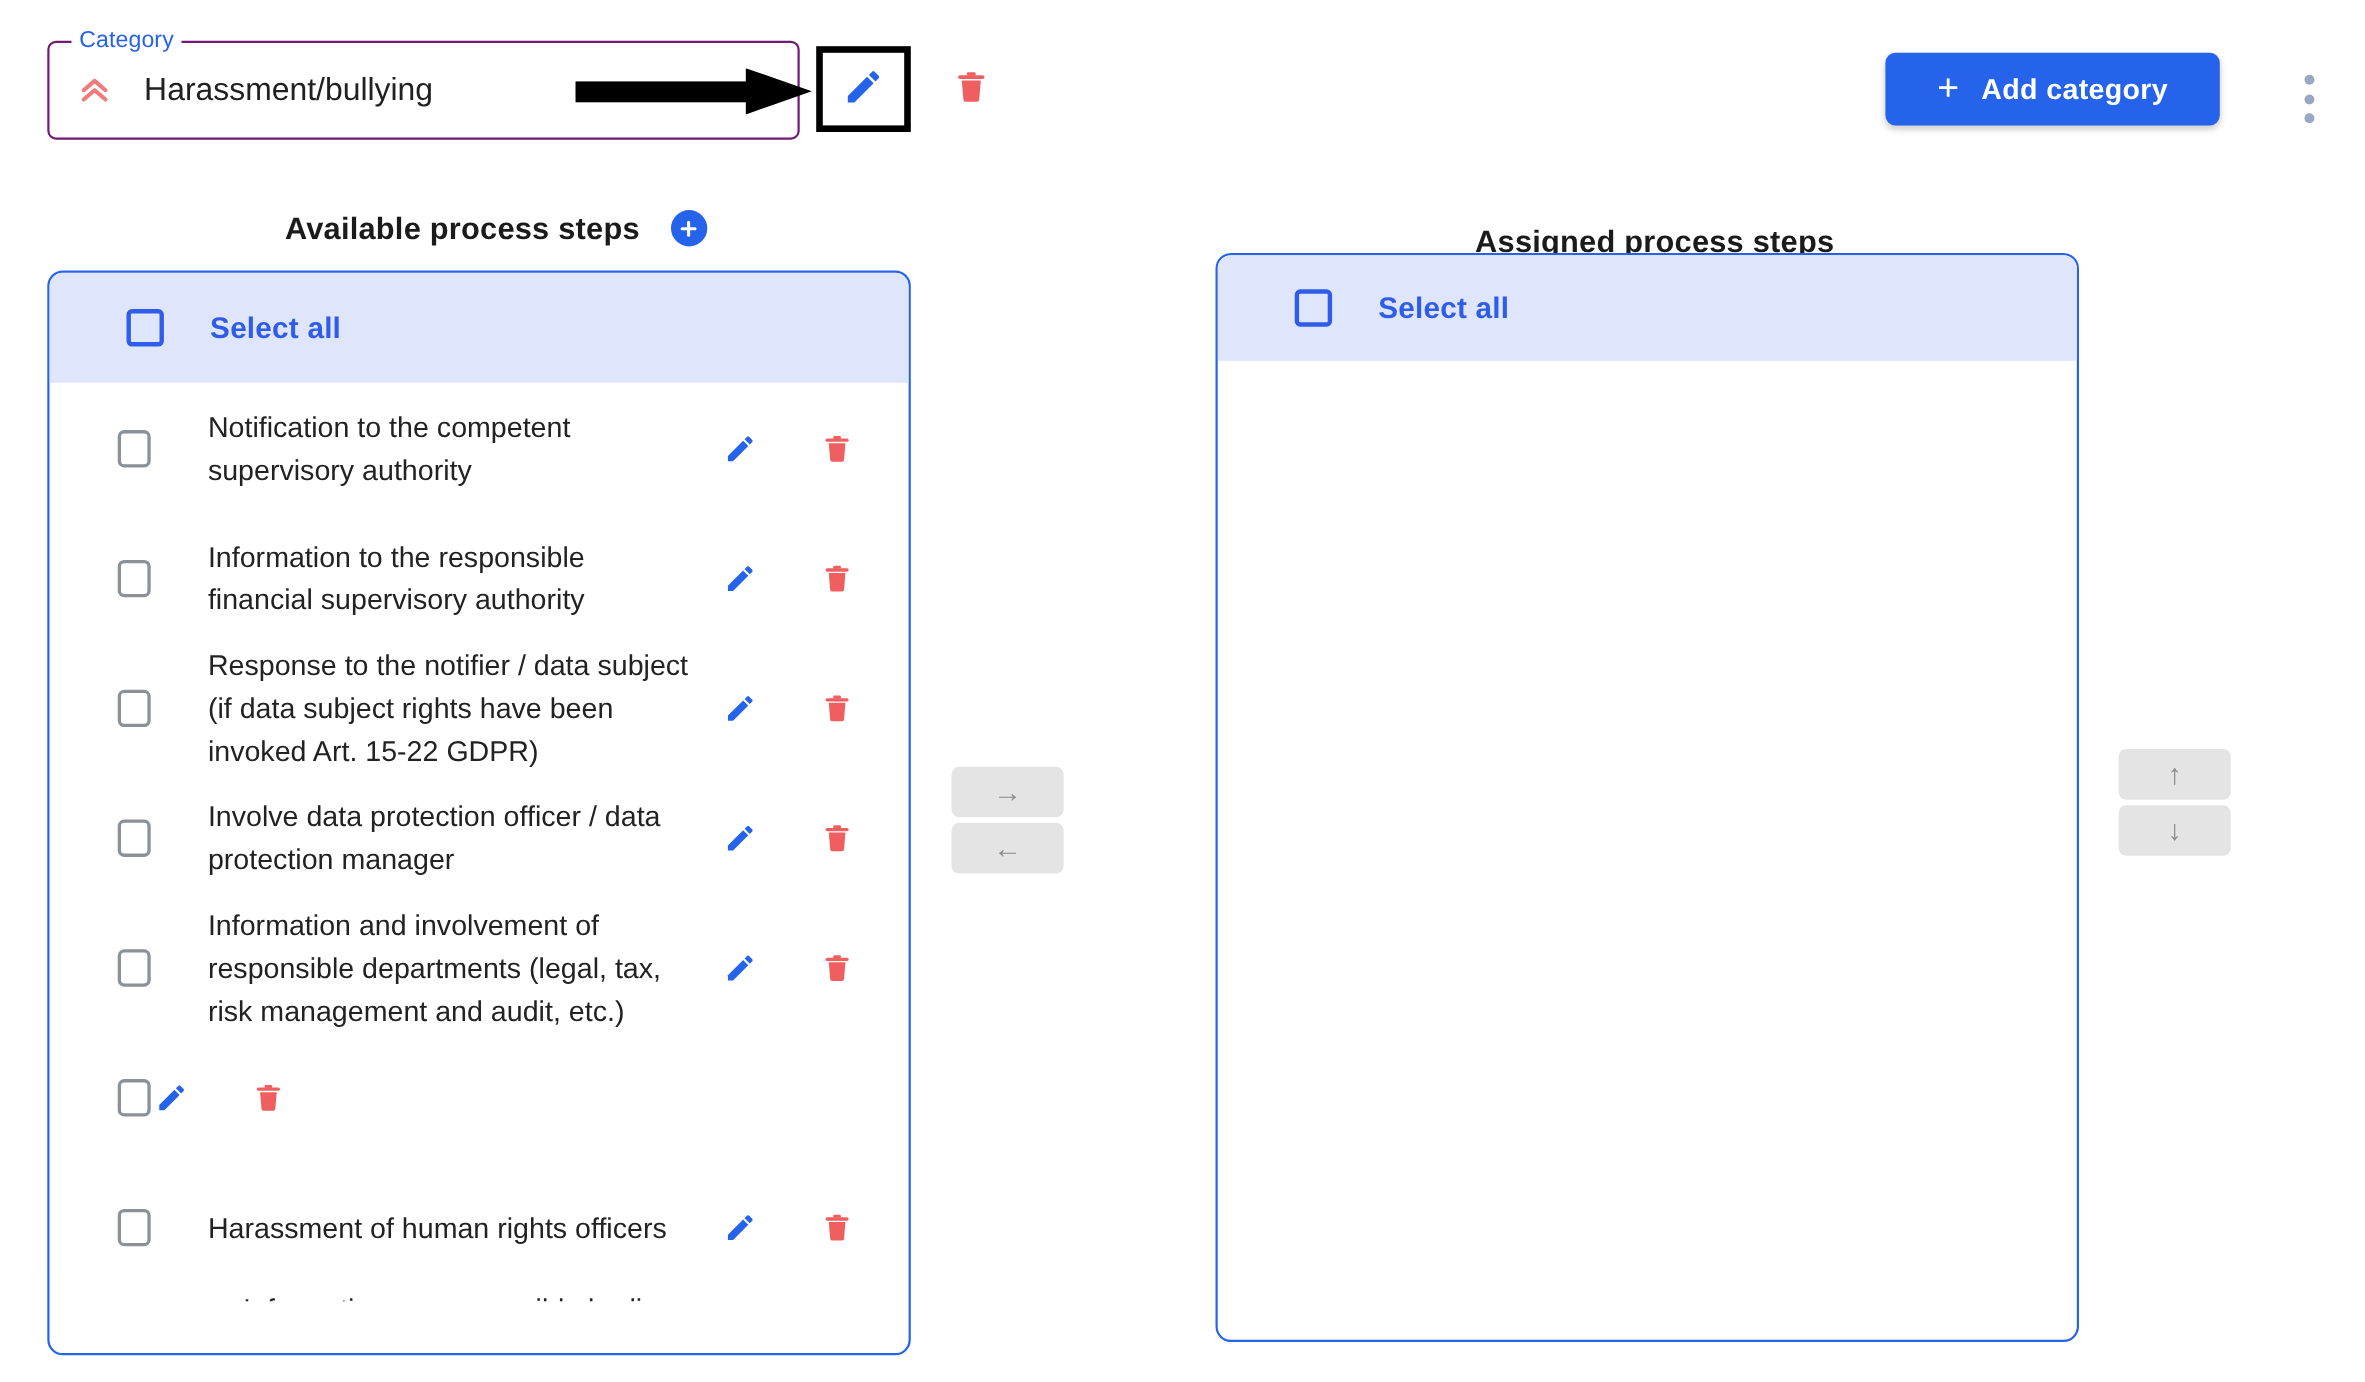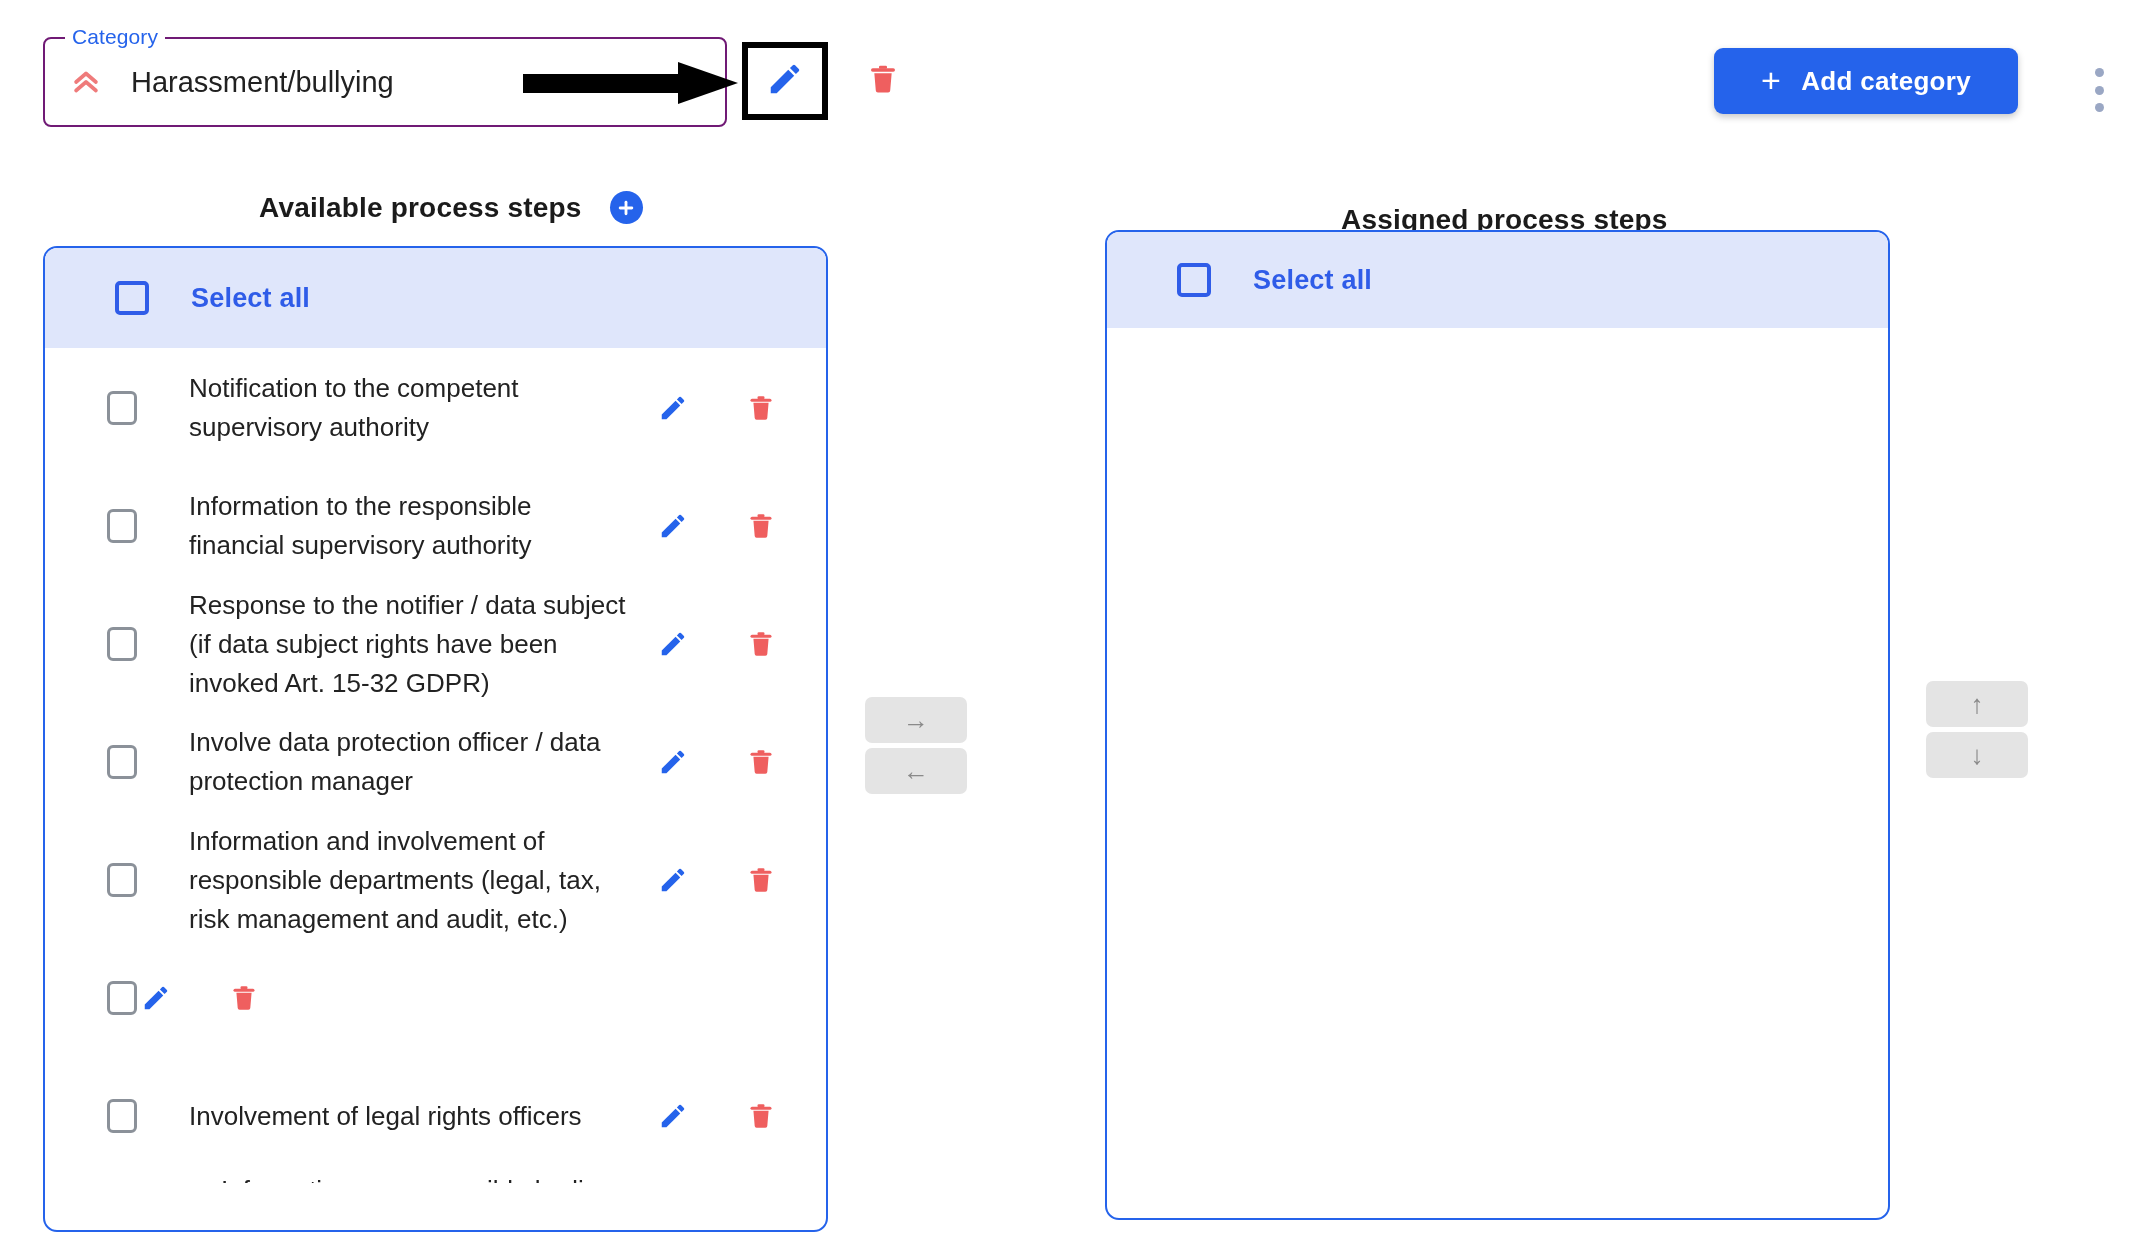--- a/index.html
+++ b/index.html
@@ -400,21 +400,21 @@
                 <rect x="3" y="4" width="18" height="2.6" rx="1.3"></rect>
                 <rect x="9" y="2" width="6" height="2.4" rx="1"></rect>
                 <path d="M5.5 7.6h13l-1.1 13a1.6 1.6 0 0 1-1.6 1.5H8.2a1.6 1.6 0 0 1-1.6-1.5l-1.1-13z"></path>
               </svg>
           </span>
         </span>
       </div>
 
       <div class="step-row">
         <span class="cb plain"></span>
-        <span class="step-text">Response to the notifier / data subject (if data subject rights have been invoked Art. 15-32 GDPR)</span>
+        <span class="step-text">Response to the notifier / data subject (if data subject rights have been invoked Art. 15-22 GDPR)</span>
         <span class="row-actions">
           <span class="icon-btn">
             <svg width="30" height="30" viewBox="0 0 24 24" fill="#2563eb">
                 <path d="M3 17.25V21h3.75L17.81 9.94l-3.75-3.75L3 17.25z"></path>
                 <path d="M20.71 7.04a1 1 0 0 0 0-1.41l-2.34-2.34a1 1 0 0 0-1.41 0l-1.83 1.83 3.75 3.75 1.83-1.83z"></path>
               </svg>
           </span>
           <span class="icon-btn">
             <svg width="28" height="32" viewBox="0 0 24 24" fill="#ef5f5f">
                 <rect x="3" y="4" width="18" height="2.6" rx="1.3"></rect>
@@ -479,21 +479,21 @@
                 <rect x="3" y="4" width="18" height="2.6" rx="1.3"></rect>
                 <rect x="9" y="2" width="6" height="2.4" rx="1"></rect>
                 <path d="M5.5 7.6h13l-1.1 13a1.6 1.6 0 0 1-1.6 1.5H8.2a1.6 1.6 0 0 1-1.6-1.5l-1.1-13z"></path>
               </svg>
           </span>
         </span>
       </div>
 
       <div class="step-row">
         <span class="cb plain"></span>
-        <span class="step-text">Involvement of legal rights officers</span>
+        <span class="step-text">Harassment of human rights officers</span>
         <span class="row-actions">
           <span class="icon-btn">
             <svg width="30" height="30" viewBox="0 0 24 24" fill="#2563eb">
                 <path d="M3 17.25V21h3.75L17.81 9.94l-3.75-3.75L3 17.25z"></path>
                 <path d="M20.71 7.04a1 1 0 0 0 0-1.41l-2.34-2.34a1 1 0 0 0-1.41 0l-1.83 1.83 3.75 3.75 1.83-1.83z"></path>
               </svg>
           </span>
           <span class="icon-btn">
             <svg width="28" height="32" viewBox="0 0 24 24" fill="#ef5f5f">
                 <rect x="3" y="4" width="18" height="2.6" rx="1.3"></rect>

